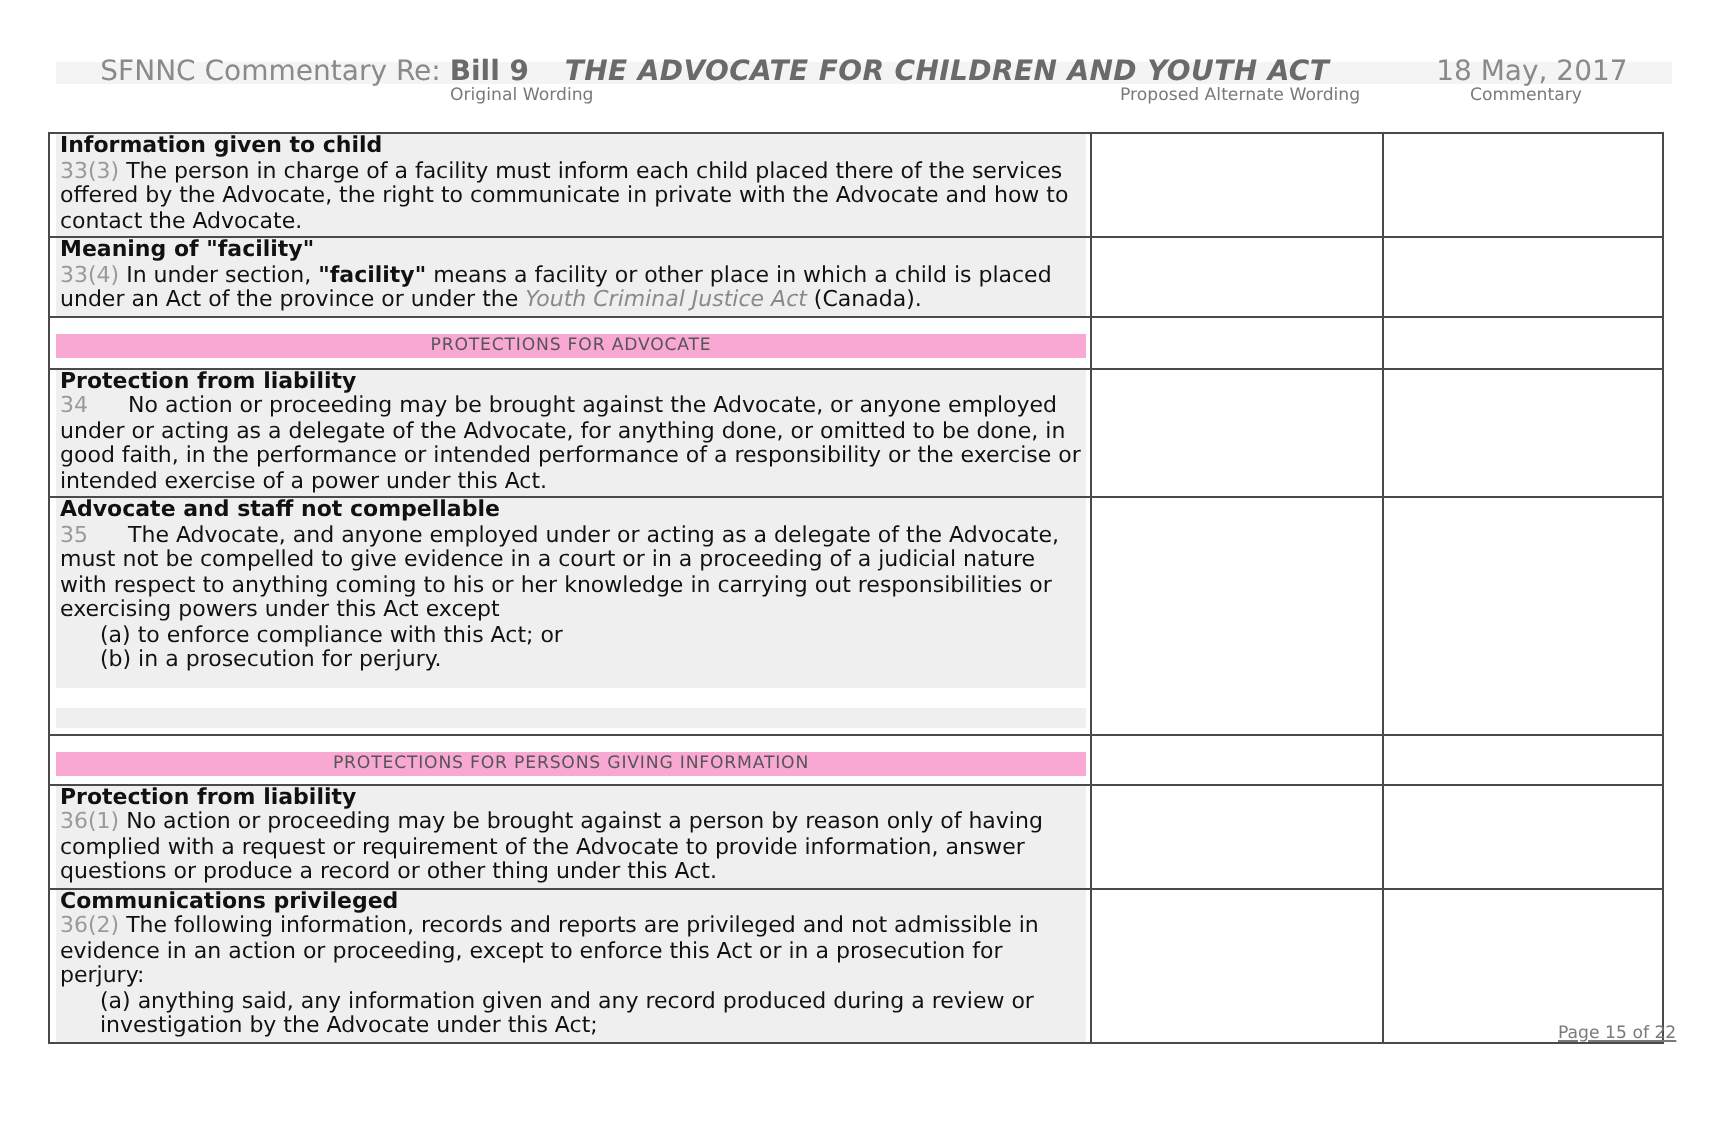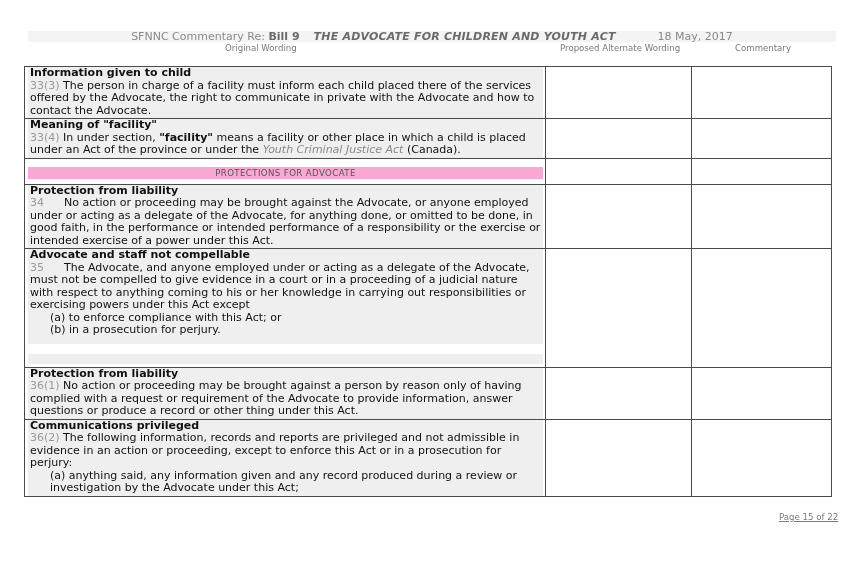--- a/index.html
+++ b/index.html
@@ -1,20 +1,20 @@
 <!DOCTYPE html>
 <html><head>
 <meta charset="utf-8">
 <style>
   html, body { margin: 0; padding: 0; background: #ffffff; }
   body { width: 864px; height: 565px; position: relative; overflow: hidden;
          font-family: "DejaVu Sans", sans-serif; color: #111; }
   .hdr-band { position: absolute; left: 28px; top: 31px; width: 808px; height: 11px; background: #f4f4f4; }
   .hdr-line { position: absolute; left: 0; top: 31px; width: 864px; text-align: center;
-              font-size: 11px; color: #8a8a8a; white-space: pre; line-height: 11px; }
+              font-size: 14px; color: #8a8a8a; white-space: pre; line-height: 11px; }
   .hdr-line b { color: #6a6a6a; }
   .hdr-line i { color: #6a6a6a; font-weight: bold; font-style: italic; letter-spacing: 0.2px; }
   .col-hdr { position: absolute; top: 43px; font-size: 8.6px; color: #7a7a7a; line-height: 11px; }
   table { position: absolute; left: 24px; top: 66px; border-collapse: collapse; table-layout: fixed; width: 806px; }
   td { border: 1.2px solid #4a4a4a; padding: 0; vertical-align: top; }
   td.c1 { width: 520px; }
   td.c2 { width: 145px; }
   td.c3 { width: 139px; }
   .cellbox { background: #efefef; margin: 0 2px 0 3px; padding: 0 2px 1px 2px;
              font-size: 11px; line-height: 12.5px; }
@@ -82,20 +82,27 @@
         <div class="title">Advocate and staff not compellable</div>
         <div><span class="num">35</span><span style="display:inline-block;width:20px;"></span><span>The Advocate, and anyone employed under or acting as a delegate of the Advocate, must not be compelled to give evidence in a court or in a proceeding of a judicial nature with respect to anything coming to his or her knowledge in carrying out responsibilities or exercising powers under this Act except</span></div>
         <div class="indent">(a) to enforce compliance with this Act; or</div>
         <div class="indent">(b) in a prosecution for perjury.</div>
       </div>
       <div class="blank-strip"></div>
     </td>
     <td class="c2"></td>
     <td class="c3"></td>
   </tr>
+  <tr style="height:25px;">
+    <td class="c1">
+      <div class="section">PROTECTIONS  FOR PERSONS  GIVING  INFORMATION</div>
+    </td>
+    <td class="c2"></td>
+    <td class="c3"></td>
+  </tr>
   <tr style="height:51px;">
     <td class="c1">
       <div class="cellbox">
         <div class="title">Protection from liability</div>
         <div><span class="num">36(1)</span><span> No action or proceeding may be brought against a person by reason only of having complied with a request or requirement of the Advocate to provide information, answer questions or produce a record or other thing under this Act.</span></div>
       </div>
     </td>
     <td class="c2"></td>
     <td class="c3"></td>
   </tr>

